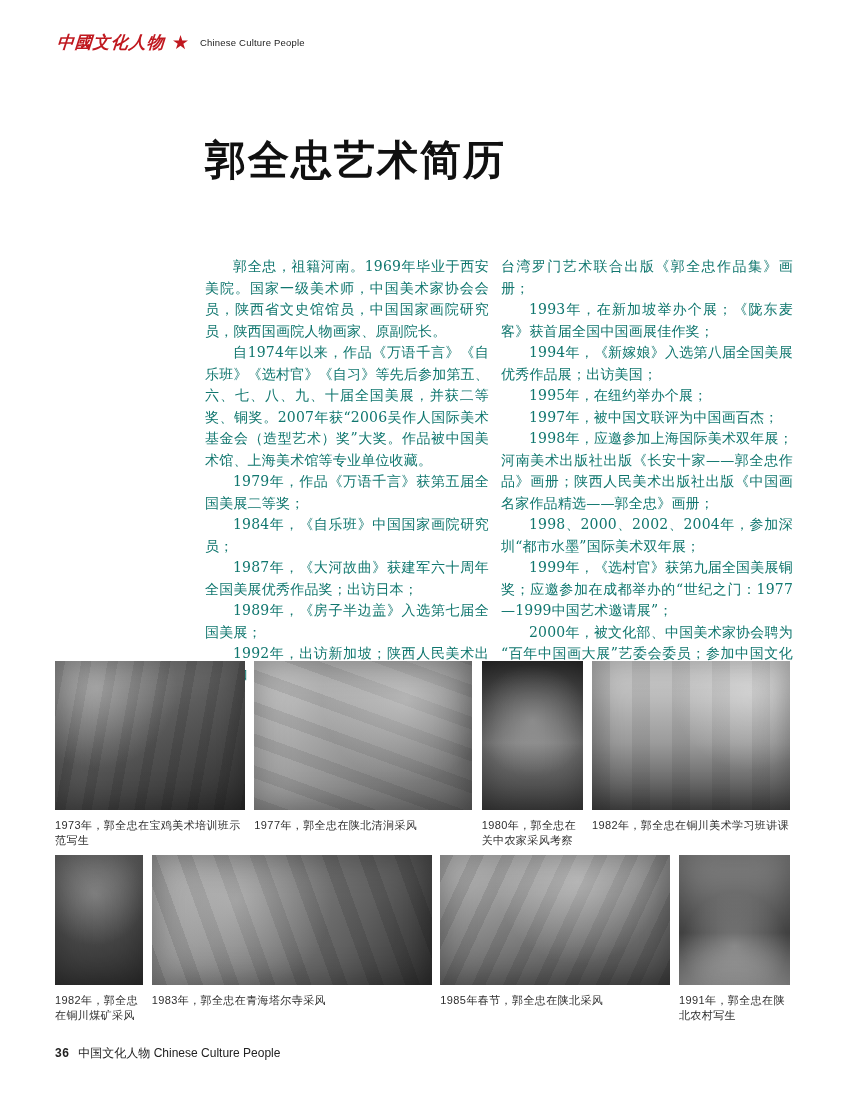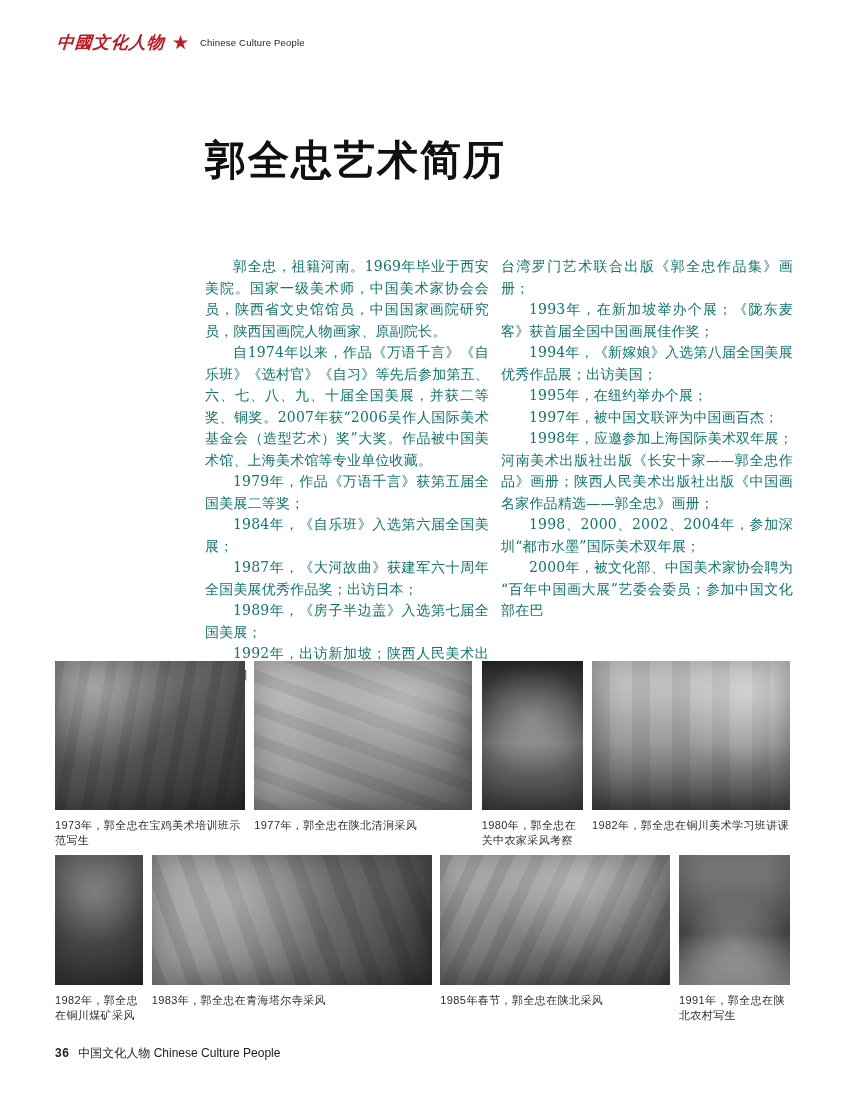--- a/index.html
+++ b/index.html
@@ -119,33 +119,34 @@
     <span class="logo-en">Chinese Culture People</span>
   </div>
 
   <h1 class="title">郭全忠艺术简历</h1>
 
   <div class="columns">
     <div class="col-left">
       <p>郭全忠，祖籍河南。1969年毕业于西安美院。国家一级美术师，中国美术家协会会员，陕西省文史馆馆员，中国国家画院研究员，陕西国画院人物画家、原副院长。</p>
       <p>自1974年以来，作品《万语千言》《自乐班》《选村官》《自习》等先后参加第五、六、七、八、九、十届全国美展，并获二等奖、铜奖。2007年获“2006吴作人国际美术基金会（造型艺术）奖”大奖。作品被中国美术馆、上海美术馆等专业单位收藏。</p>
       <p>1979年，作品《万语千言》获第五届全国美展二等奖；</p>
-      <p>1984年，《自乐班》入选第六届全国美展；</p>
+      <p>1984年，《自乐班》中国国家画院研究员；</p>
       <p>1987年，《大河故曲》获建军六十周年全国美展优秀作品奖；出访日本；</p>
       <p>1989年，《房子半边盖》入选第七届全国美展；</p>
       <p>1992年，出访新加坡；陕西人民美术出版社和</p>
     </div>
     <div class="col-right">
       <p class="cont">台湾罗门艺术联合出版《郭全忠作品集》画册；</p>
       <p>1993年，在新加坡举办个展；《陇东麦客》获首届全国中国画展佳作奖；</p>
       <p>1994年，《新嫁娘》入选第八届全国美展优秀作品展；出访美国；</p>
       <p>1995年，在纽约举办个展；</p>
       <p>1997年，被中国文联评为中国画百杰；</p>
       <p>1998年，应邀参加上海国际美术双年展；河南美术出版社出版《长安十家——郭全忠作品》画册；陕西人民美术出版社出版《中国画名家作品精选——郭全忠》画册；</p>
       <p>1998、2000、2002、2004年，参加深圳“都市水墨”国际美术双年展；</p>
+      <p>1999年，《选村官》获第九届全国美展铜奖；应邀参加在成都举办的“世纪之门：1977—1999中国艺术邀请展”；</p>
       <p>2000年，被文化部、中国美术家协会聘为“百年中国画大展”艺委会委员；参加中国文化部在巴</p>
     </div>
   </div>
 
   <div class="gallery-row row1">
     <figure class="f1">
       <div class="photo ph-a"></div>
       <figcaption>1973年，郭全忠在宝鸡美术培训班示范写生</figcaption>
     </figure>
     <figure class="f2">

